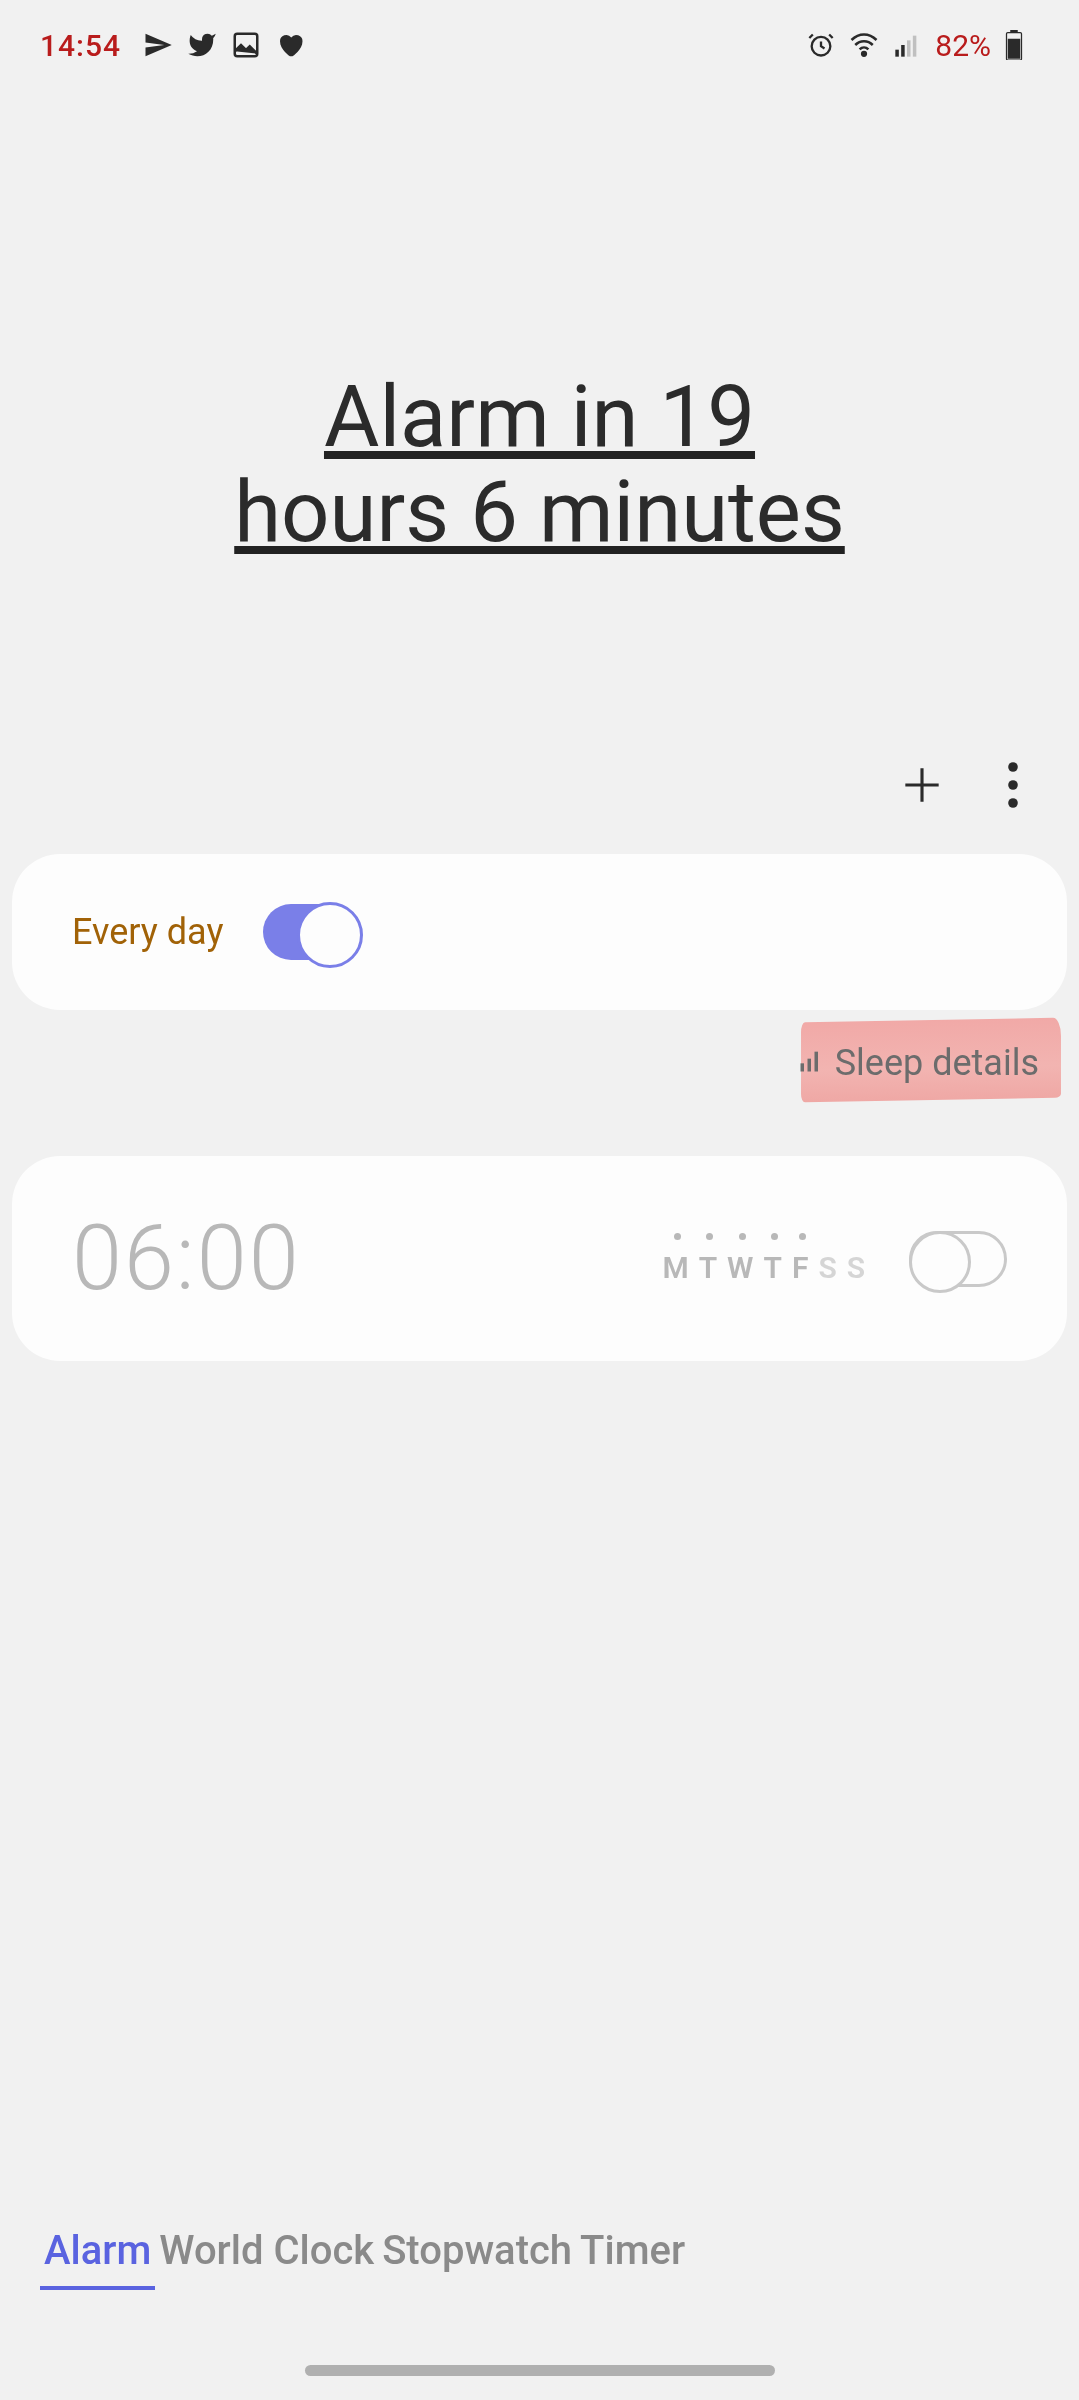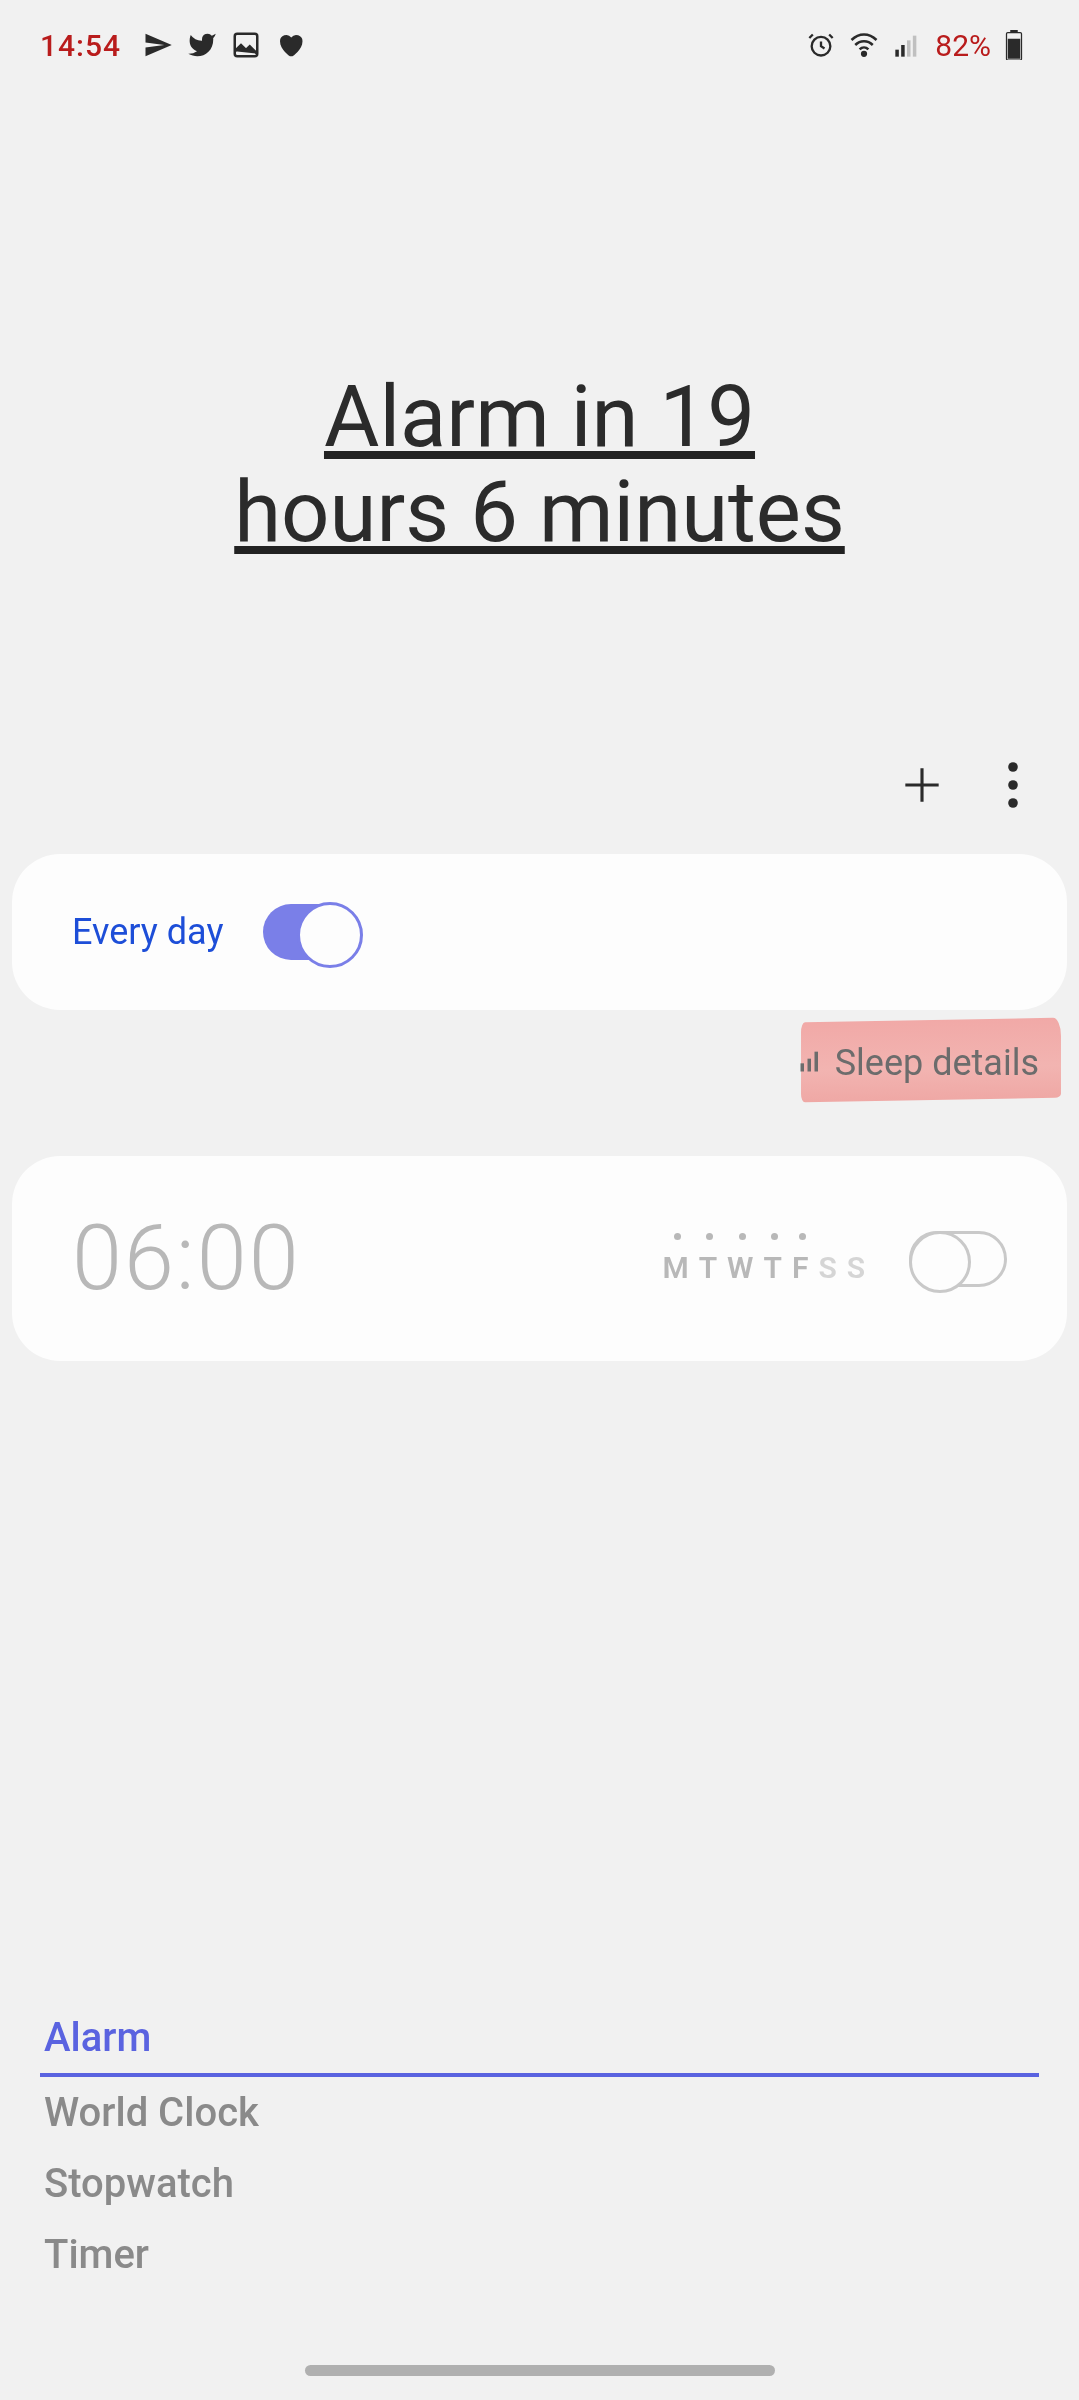--- a/index.html
+++ b/index.html
@@ -80,21 +80,21 @@
     color: #1c1c1c;
     letter-spacing: 2px;
   }
   .sleep-right {
     display: flex;
     align-items: center;
     gap: 40px;
   }
   .repeat-label {
     font-size: 36px;
-    color: #1d4ed8;
+    color: #a16207;
     font-weight: 400;
   }
 
   
   .toggle {
     width: 98px;
     height: 56px;
     border-radius: 28px;
     position: relative;
   }
@@ -176,23 +176,22 @@
   .day { color: #b8b8b8; font-weight: 600; }
   .day.off { color: #d5d5d5; }
 
   
   .bottom-nav {
     position: absolute;
     bottom: 110px;
     left: 0;
     right: 0;
     display: flex;
-    justify-content: flex-end;
+    justify-content: flex-start;
     padding: 0 40px;
-    flex-direction: column;
   }
   .nav-item {
     font-size: 40px;
     color: #8a8a8a;
     font-weight: 500;
     padding: 12px 4px;
   }
   .nav-item.active {
     color: #5a63e0;
     border-bottom: 4px solid #5a63e0;

